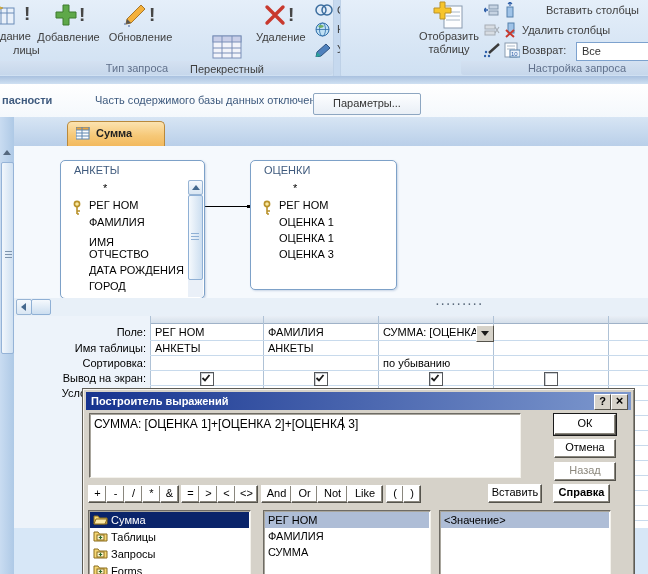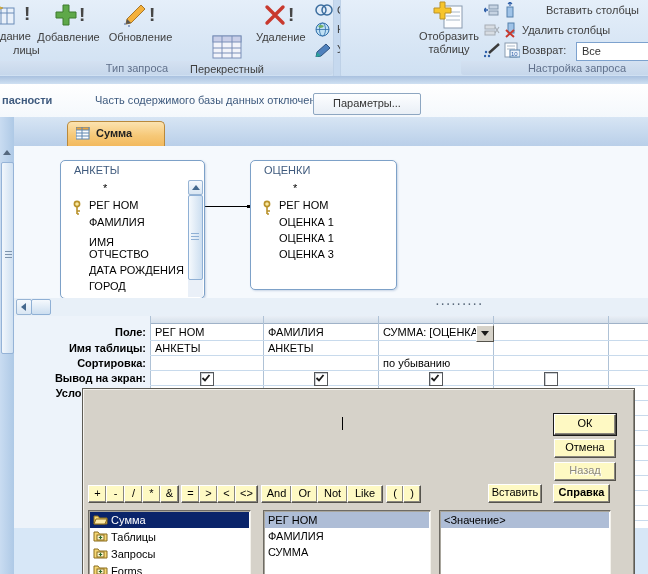--- a/index.html
+++ b/index.html
@@ -53,40 +53,40 @@
   .keyicon{position:absolute;left:11px;}
 
   #pane-scroll{left:14px;top:298px;width:634px;height:18px;background:#E8F0F8;
                border-bottom:1px solid #95A9C3;}
   .sbtn{background:linear-gradient(#F5F9FD,#D9E6F3);border:1px solid #97B4D4;border-radius:2px;}
   #split-dots{left:422px;top:1px;width:52px;color:#5B6B7C;font-weight:bold;letter-spacing:2px;font-size:10px;}
 
   
   #grid{left:14px;top:316px;width:634px;height:212px;background:#fff;border-bottom:2px solid #7A8FA8;}
   #grid-labels{left:0;top:0;width:136px;height:212px;background:#EDF3FA;}
-  .gl{position:absolute;right:4px;width:130px;text-align:right;color:#000;font-weight:bold;}
+  .gl{position:absolute;right:4px;width:130px;text-align:right;color:#000;}
   .ghead{position:absolute;top:0;height:7px;background:linear-gradient(#E9EFF6,#D5DFEA);
          border-bottom:1px solid #9FB2C8;}
   .vline{position:absolute;top:0;bottom:0;width:1px;background:#AFC2D6;}
   .hline{position:absolute;left:136px;right:0;height:1px;background:#C8DAEC;}
   .gcell{position:absolute;height:14px;line-height:14px;padding-left:4px;color:#000;white-space:nowrap;overflow:hidden;}
   .chk{position:absolute;width:12px;height:12px;background:#fff;border:1px solid #55585C;
        box-shadow:inset 1px 1px 0 #C9CDD2;}
   #below-grid{left:14px;top:528px;width:634px;height:46px;background:#D7E7F7;}
 
   
   #dlg{left:82px;top:388px;width:551px;height:190px;background:#D6D2C9;
        border:1px solid #5E5C55;box-shadow:inset 1px 1px 0 #F6F4EF, inset -1px -1px 0 #8A877E;}
   #dlg-title{left:3px;top:3px;right:3px;height:18px;
        background:linear-gradient(90deg,#16338F,#7D98CE);color:#fff;font-weight:bold;
        line-height:18px;padding-left:5px;}
   .tbtn{position:absolute;top:2px;width:15px;height:14px;background:#D6D2C9;
        border:1px solid;border-color:#FFFFFF #55534C #55534C #FFFFFF;
        text-align:center;line-height:12px;font-weight:bold;font-size:11px;color:#000;}
-  .cbtn{position:absolute;background:#fef9c3;border:1px solid;border-color:#FFFFFF #55534C #55534C #FFFFFF;
+  .cbtn{position:absolute;background:#ffffff;border:1px solid;border-color:#FFFFFF #55534C #55534C #FFFFFF;
        box-shadow:inset -1px -1px 0 #8A877E;text-align:center;color:#000;font-size:11px;}
   .cbtn.default{box-shadow:0 0 0 1px #1A1A1A, inset -1px -1px 0 #8A877E;}
   .cbtn.disabled{color:#8D897E;text-shadow:1px 1px 0 #FFF;}
   .sunken{background:#fff;border:1px solid;border-color:#6E6B64 #F4F2EC #F4F2EC #6E6B64;
        box-shadow:inset 1px 1px 0 #A8A59C;}
   #expr-text{left:4px;top:3px;right:4px;font-size:12px;color:#000;white-space:nowrap;overflow:hidden;}
   #caret{left:259px;top:28px;width:1px;height:13px;background:#000;}
   .litem{position:absolute;left:1px;right:1px;height:16px;line-height:16px;padding-left:3px;
        color:#000;white-space:nowrap;overflow:hidden;}
   .litem .txt{vertical-align:top;}
@@ -422,21 +422,29 @@
       <svg width="10" height="10" style="position:absolute;left:0;top:0;">
           <path d="M1.5 5 L4 7.5 L8.5 2" stroke="#1a1a1a" stroke-width="1.8" fill="none"></path>
         </svg>
     </div>
     <div class="chk" style="left:530px;top:56px;"></div>
   </div>
 
   <div id="below-grid" class="abs"></div>
 
   <div id="dlg" class="abs">
-
+    <div id="dlg-title" class="abs">
+      <span>Построитель выражений</span>
+      <div class="tbtn" style="right:20px;"><span>?</span></div>
+      <div class="tbtn" style="right:3px;font-size:13px;"><span>×</span></div>
+    </div>
+
+    <div class="abs sunken" style="left:6px;top:24px;width:430px;height:63px;">
+      <div id="expr-text" class="abs">СУММА: [ОЦЕНКА 1]+[ОЦЕНКА 2]+[ОЦЕНКА 3]</div>
+    </div>
     <div id="caret" class="abs"></div>
 
     <div class="cbtn default" style="left:471px;top:25px;width:60px;height:19px;line-height:17px;">ОК</div>
     <div class="cbtn" style="left:471px;top:50px;width:60px;height:17px;line-height:15px;">Отмена</div>
     <div class="cbtn disabled" style="left:471px;top:73px;width:60px;height:17px;line-height:15px;">Назад</div>
 
     <div class="cbtn opbtn" style="left:5px;top:96px;width:17px;height:16px;">+</div>
     <div class="cbtn opbtn" style="left:23px;top:96px;width:17px;height:16px;">-</div>
     <div class="cbtn opbtn" style="left:41px;top:96px;width:17px;height:16px;">/</div>
     <div class="cbtn opbtn" style="left:59px;top:96px;width:17px;height:16px;">*</div>

